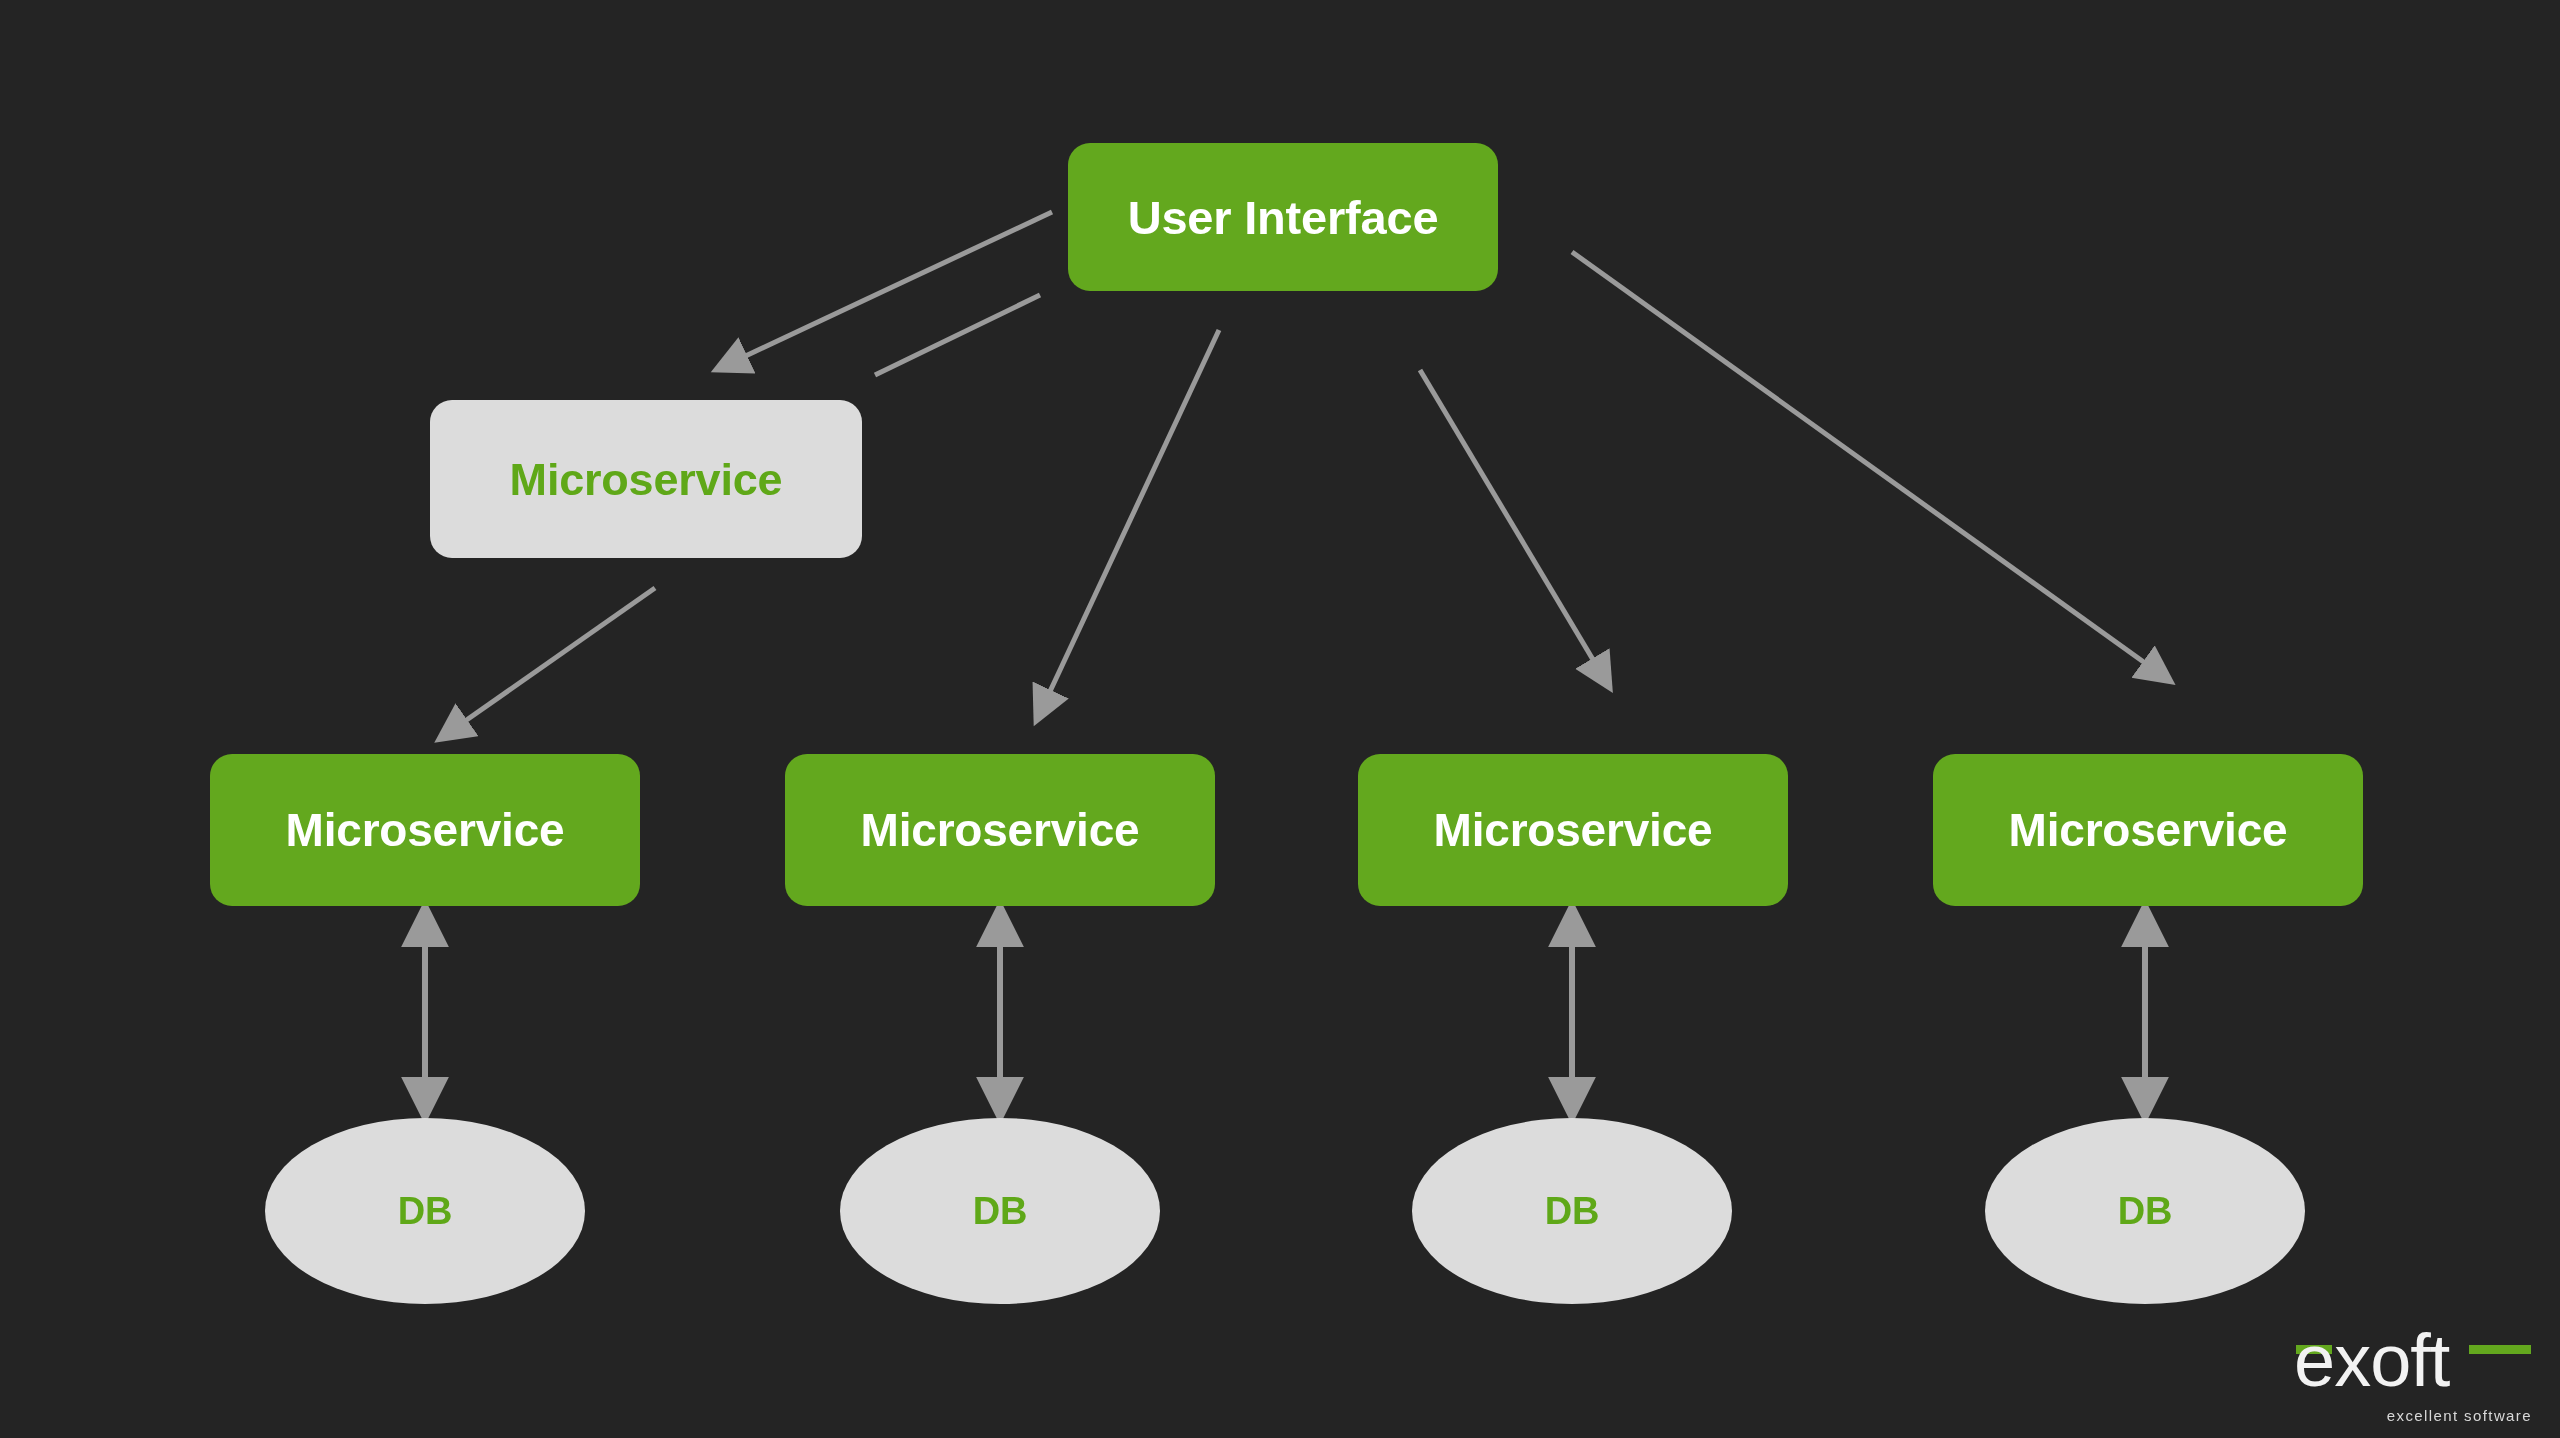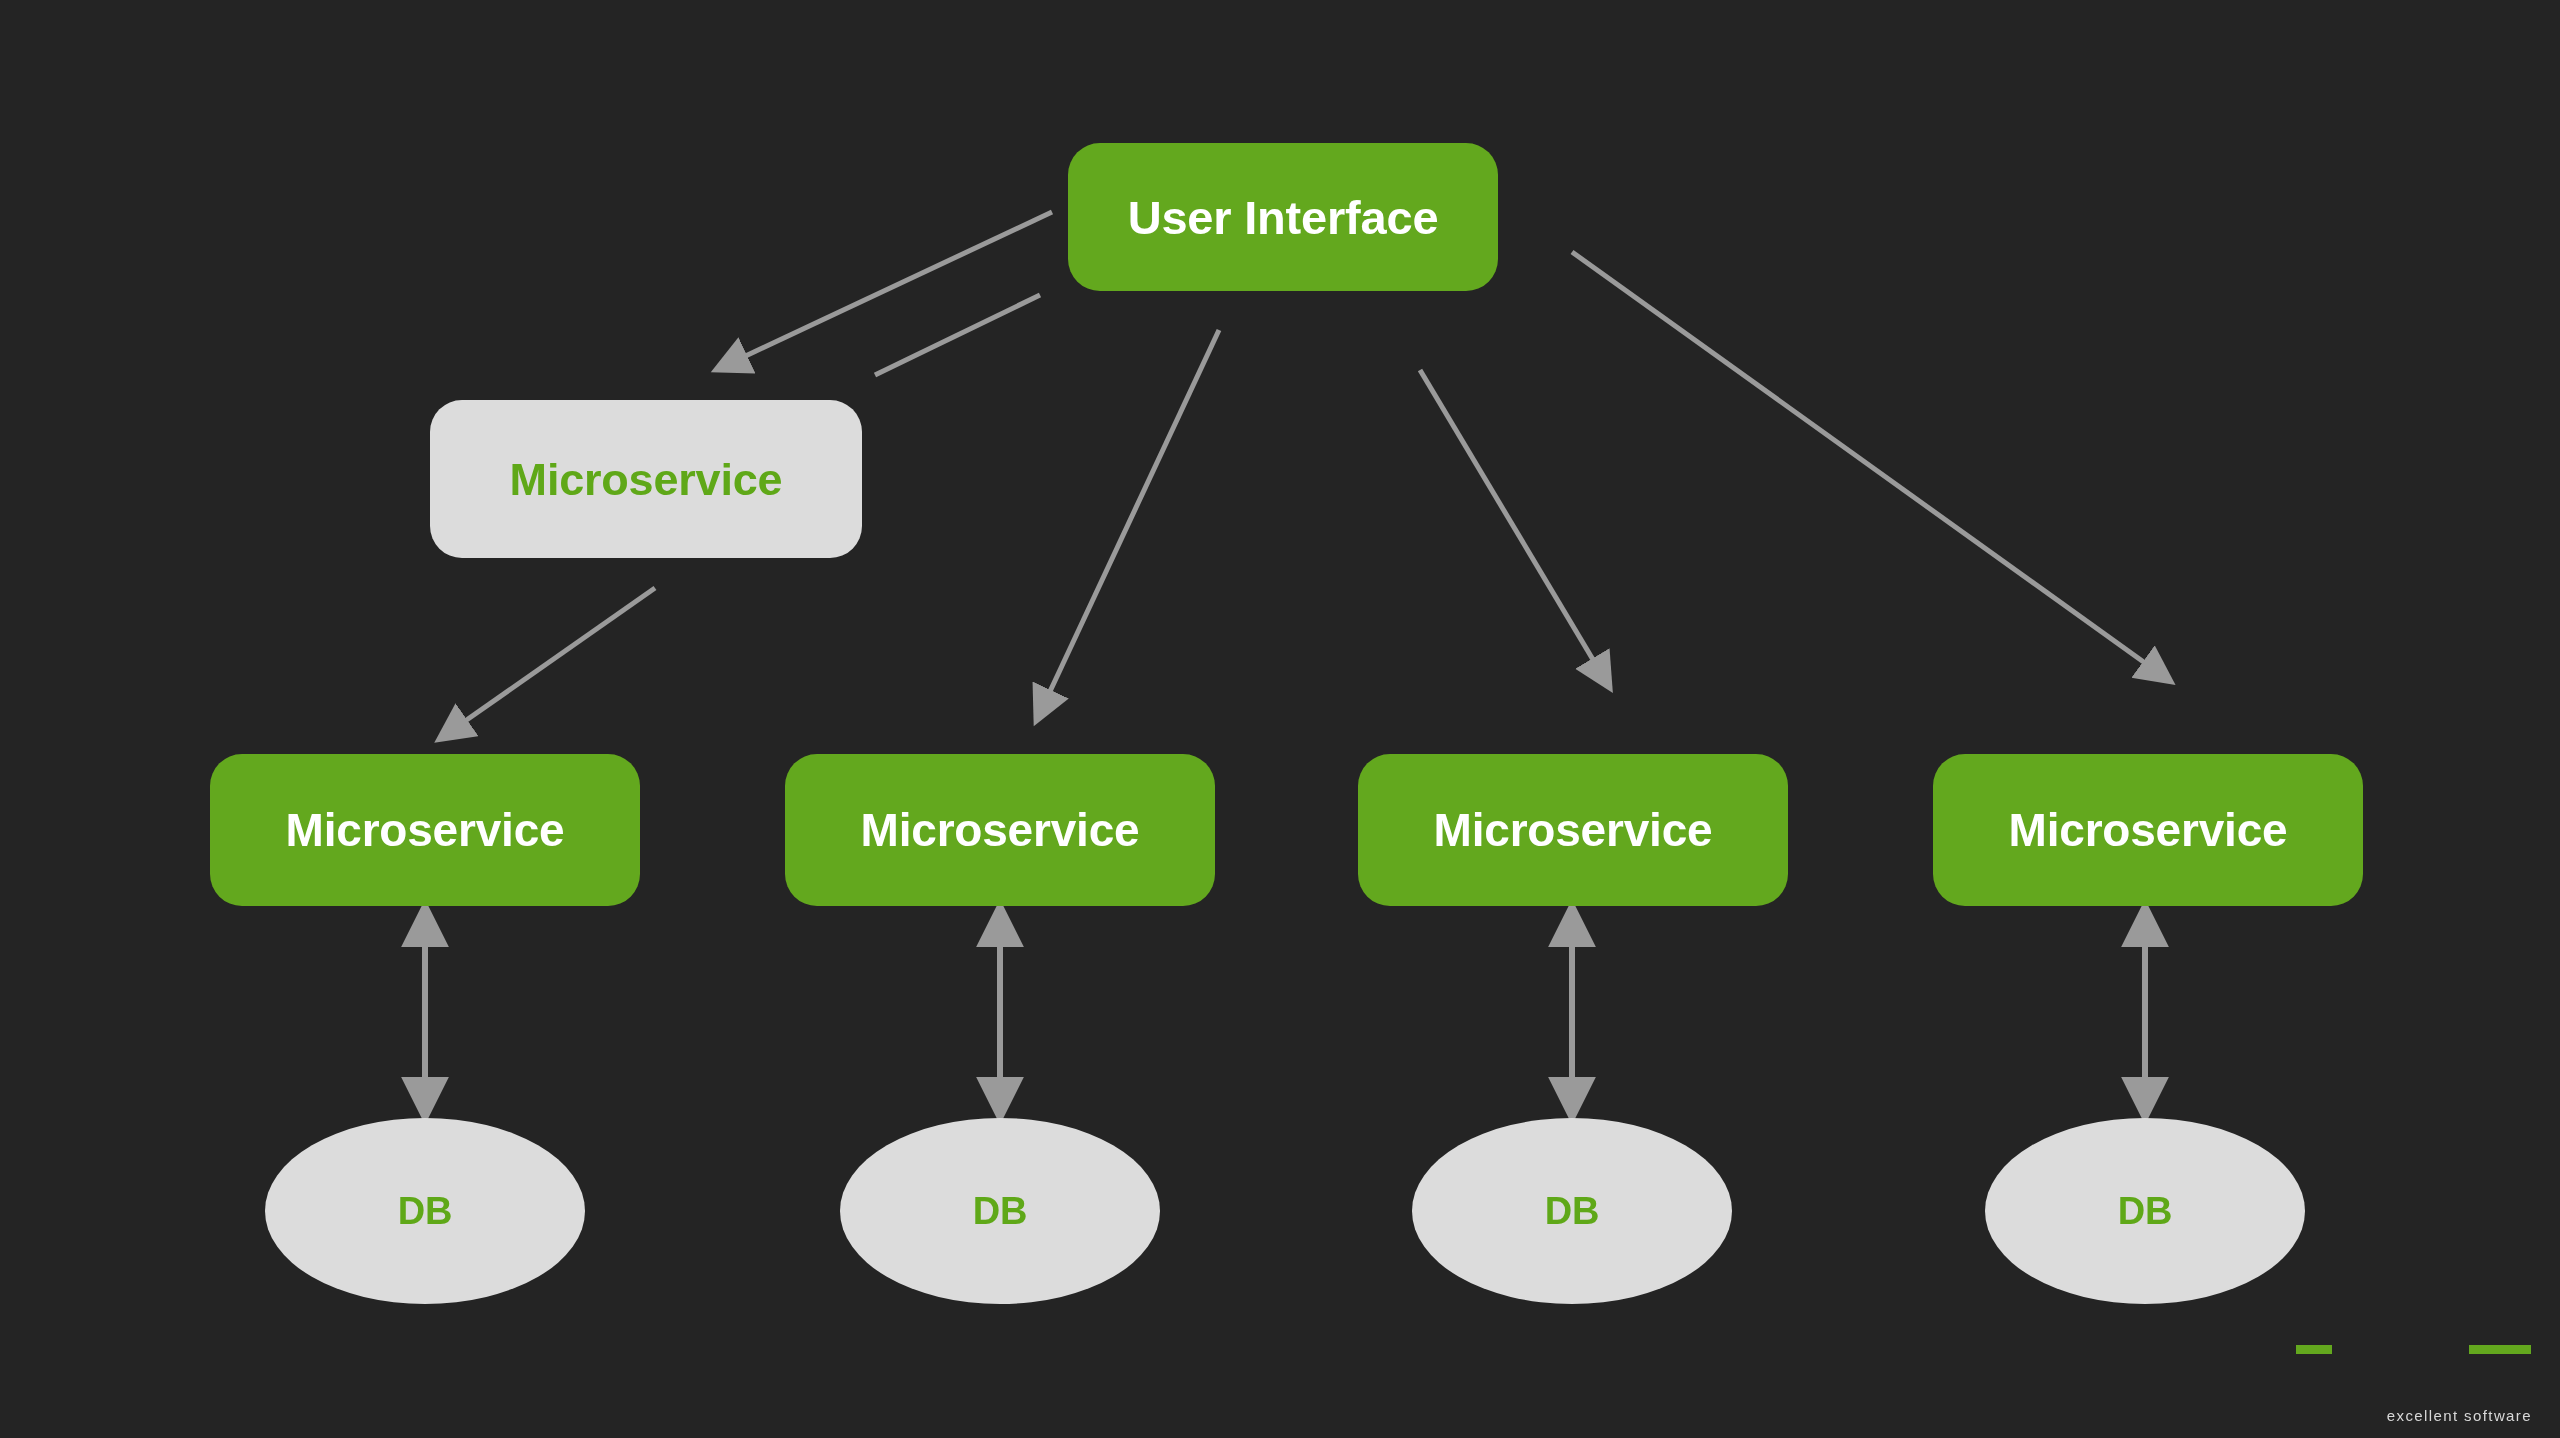--- a/index.html
+++ b/index.html
@@ -25,21 +25,21 @@
   .node {
     position:absolute;
     display:flex;
     align-items:center;
     justify-content:center;
     text-align:center;
     line-height:1;
     z-index:5;
   }
   .box {
-    border-radius:32px;
+    border-radius:22px;
   }
   .box.green {
     background:#63A81E;
     color:#FFFFFF;
   }
   .box.grey {
     background:#DCDCDC;
     color:#5FA818;
   }
   .ellipse {
@@ -162,16 +162,17 @@
   <div class="node ellipse" style="left:1412px; top:1118px; width:320px; height:186px;">
     <span class="label lbl-db">DB</span>
   </div>
   <div class="node ellipse" style="left:1985px; top:1118px; width:320px; height:186px;">
     <span class="label lbl-db">DB</span>
   </div>
 
   <div id="logo">
     <div class="dash-left"></div>
     <div class="dash-right"></div>
+    <div class="wordmark">exoft</div>
     <div class="tagline">excellent software</div>
   </div>
 
 </div>
 
 </body></html>

